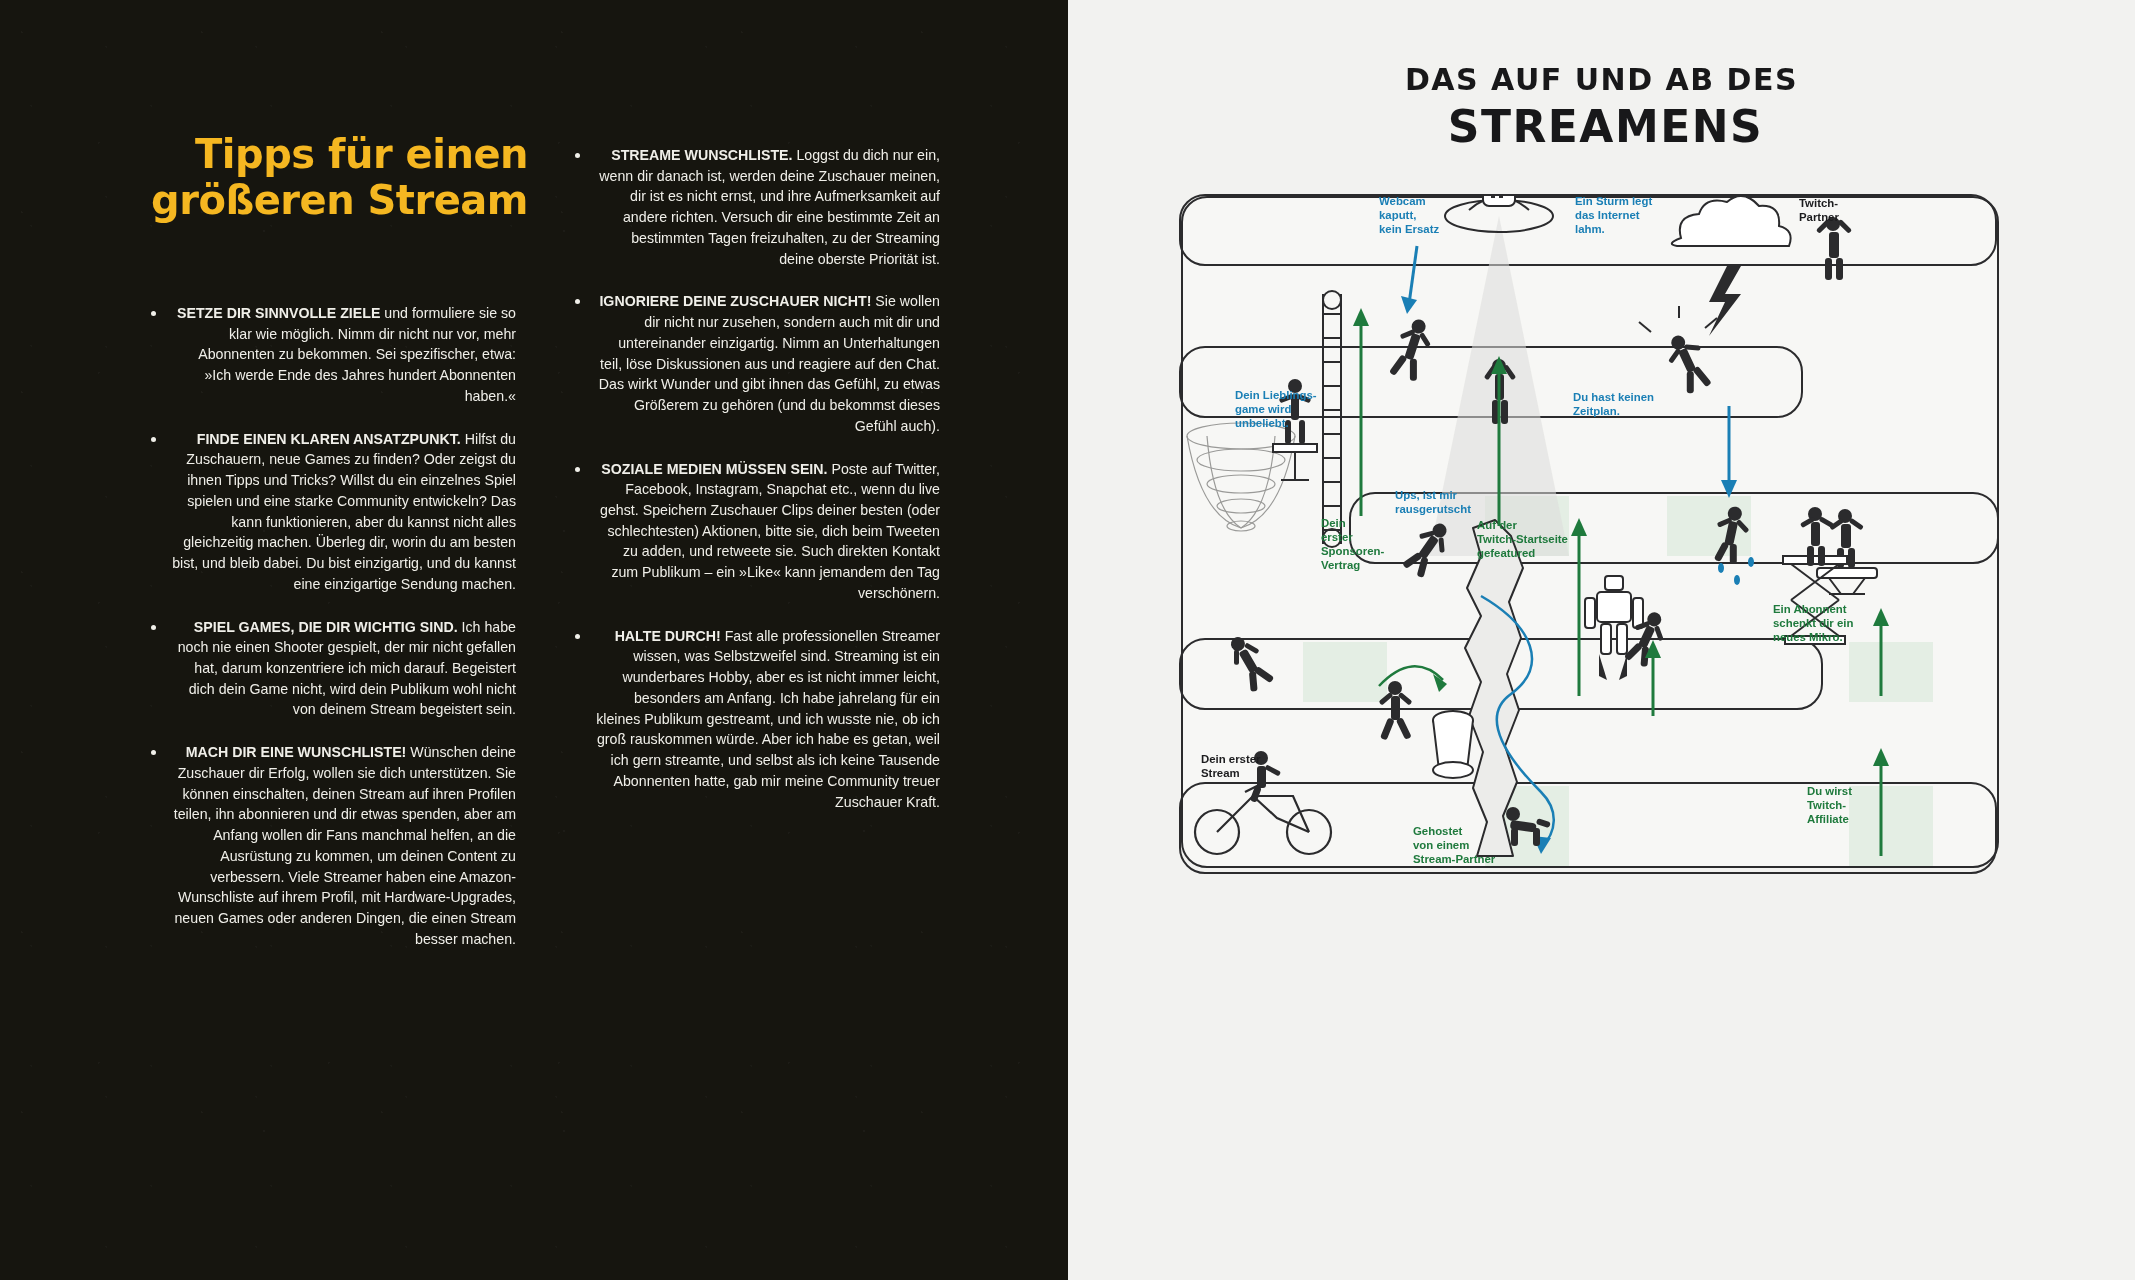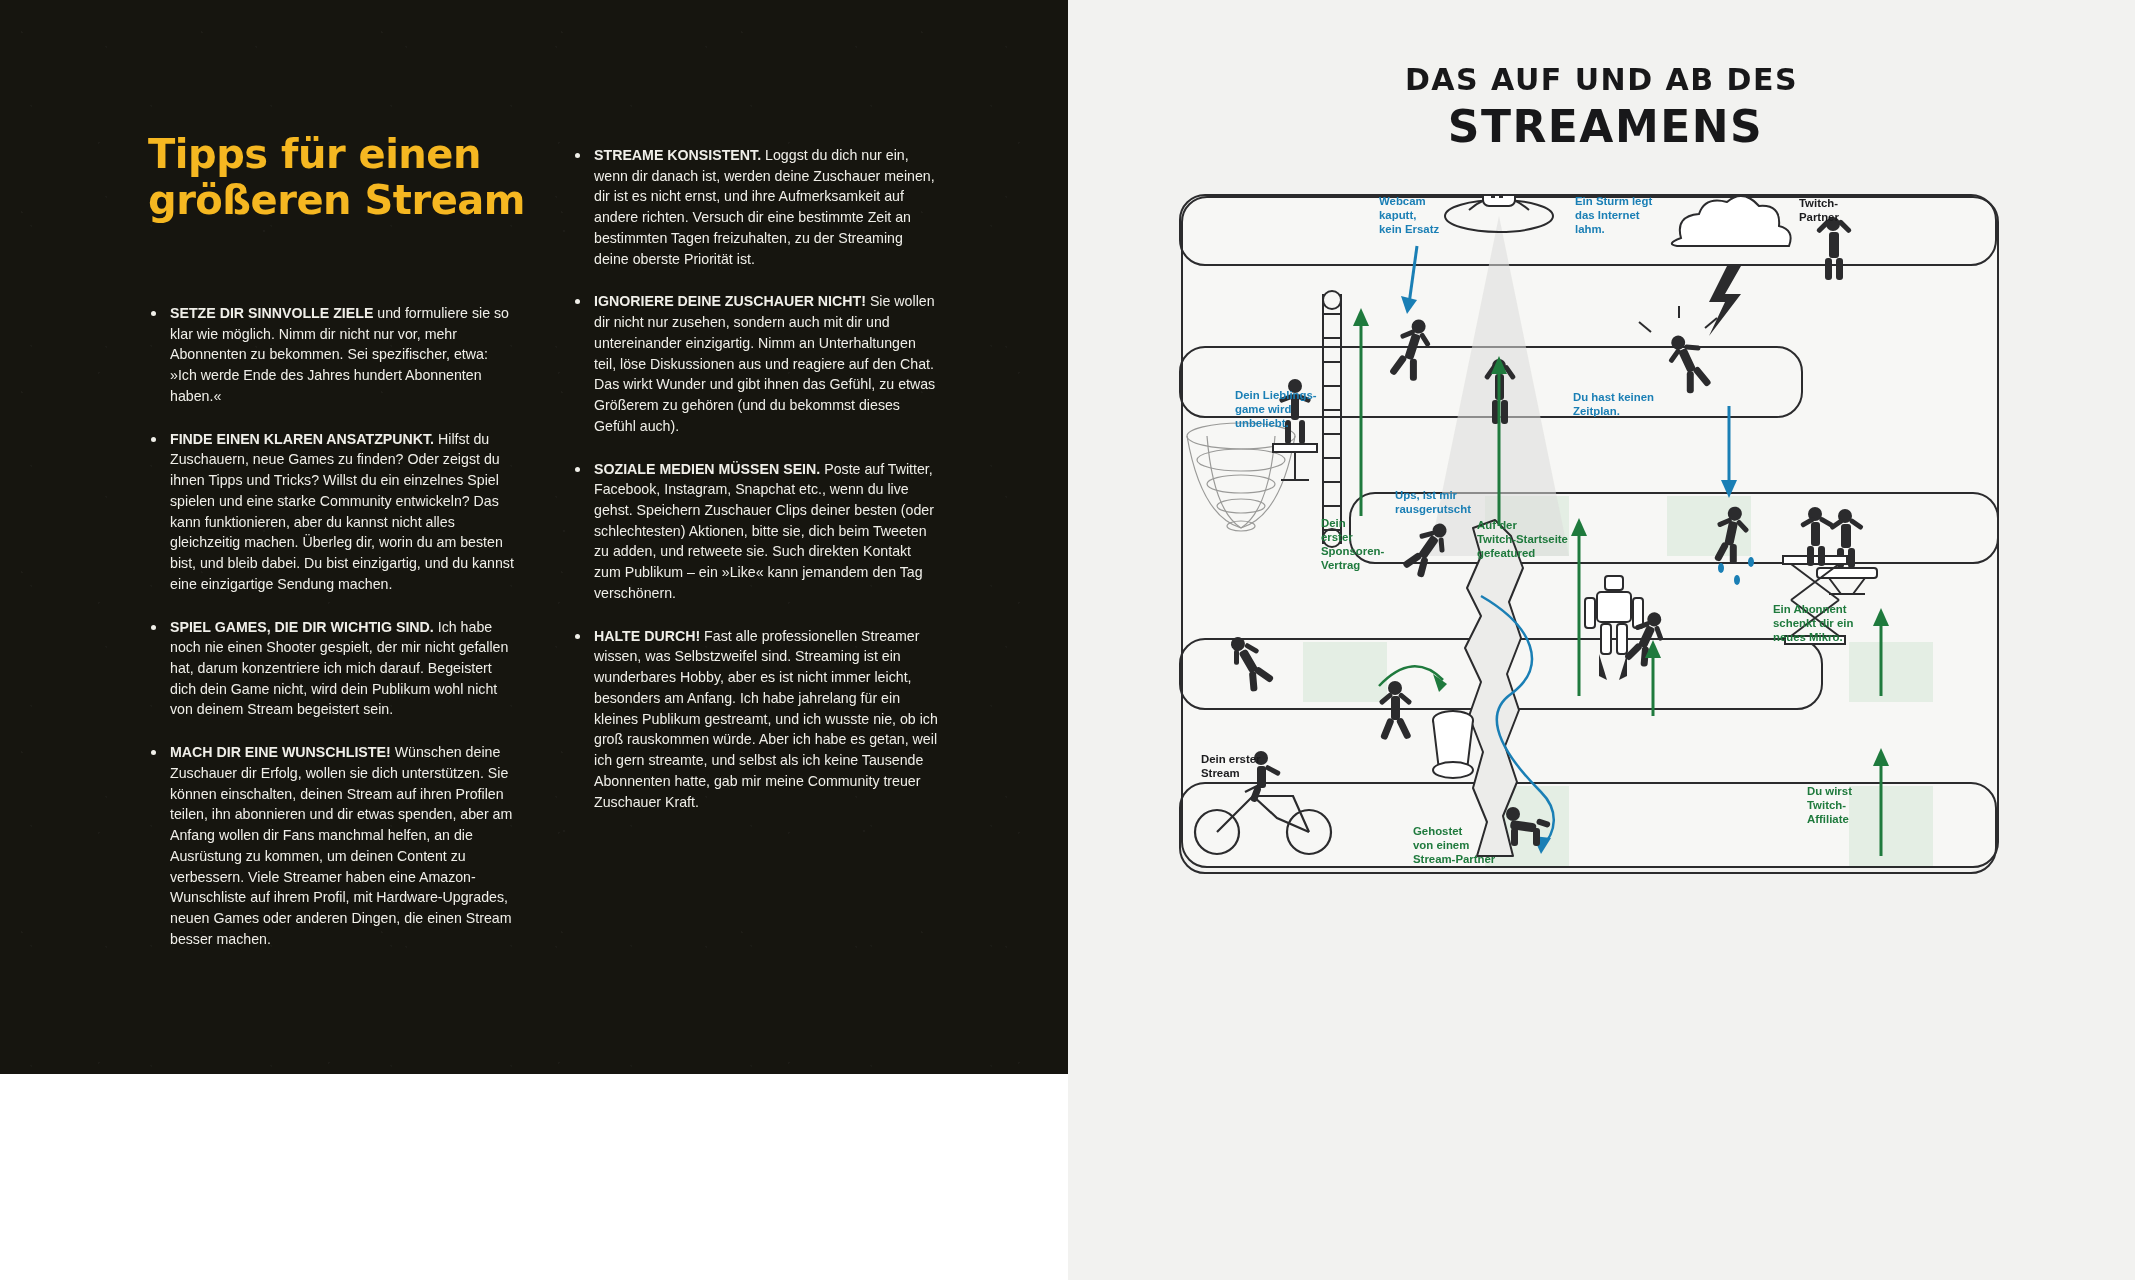--- a/index.html
+++ b/index.html
@@ -7,30 +7,31 @@
     width:2135px;height:1280px;
     background:#fff;
     font-family:"Liberation Sans", sans-serif;
     overflow:hidden;
   }
   .spread{position:relative;width:2135px;height:1280px;display:flex;}
 
   
   .page-left{
     position:relative;
-    width:1068px;height:1074px;
+    width:1068px;height:1280px;
     background:#16150f;
     background-image:
       radial-gradient(circle at 12% 18%, rgba(255,255,255,.035) 0 1px, transparent 1px),
       radial-gradient(circle at 43% 62%, rgba(255,255,255,.03) 0 1px, transparent 1px),
       radial-gradient(circle at 71% 31%, rgba(255,255,255,.028) 0 1px, transparent 1px),
       radial-gradient(circle at 88% 77%, rgba(255,255,255,.03) 0 1px, transparent 1px),
       radial-gradient(circle at 26% 88%, rgba(255,255,255,.025) 0 1px, transparent 1px);
     background-size:180px 180px, 230px 230px, 150px 150px, 300px 300px, 120px 120px;
     overflow:hidden;
+    text-align:right;
   }
   .page-right{
     position:relative;
     width:1067px;height:1280px;
     background:#f2f2f0;
     overflow:hidden;
   }
 
   .headline{
     position:absolute;
@@ -133,21 +134,21 @@
       <ul class="tips">
         <li><span class="lead">SETZE DIR SINNVOLLE ZIELE</span><span> und formuliere sie so klar wie möglich. Nimm dir nicht nur vor, mehr Abonnenten zu bekommen. Sei spezifischer, etwa: »Ich werde Ende des Jahres hundert Abonnenten haben.«</span></li>
         <li><span class="lead">FINDE EINEN KLAREN ANSATZPUNKT.</span><span> Hilfst du Zuschauern, neue Games zu finden? Oder zeigst du ihnen Tipps und Tricks? Willst du ein einzelnes Spiel spielen und eine starke Community entwickeln? Das kann funktionieren, aber du kannst nicht alles gleichzeitig machen. Überleg dir, worin du am besten bist, und bleib dabei. Du bist einzigartig, und du kannst eine einzigartige Sendung machen.</span></li>
         <li><span class="lead">SPIEL GAMES, DIE DIR WICHTIG SIND.</span><span> Ich habe noch nie einen Shooter gespielt, der mir nicht gefallen hat, darum konzentriere ich mich darauf. Begeistert dich dein Game nicht, wird dein Publikum wohl nicht von deinem Stream begeistert sein.</span></li>
         <li><span class="lead">MACH DIR EINE WUNSCHLISTE!</span><span> Wünschen deine Zuschauer dir Erfolg, wollen sie dich unterstützen. Sie können einschalten, deinen Stream auf ihren Profilen teilen, ihn abonnieren und dir etwas spenden, aber am Anfang wollen dir Fans manchmal helfen, an die Ausrüstung zu kommen, um deinen Content zu verbessern. Viele Streamer haben eine Amazon-Wunschliste auf ihrem Profil, mit Hardware-Upgrades, neuen Games oder anderen Dingen, die einen Stream besser machen.</span></li>
       </ul>
     </div>
 
     <div class="col col-2">
       <ul class="tips">
-        <li><span class="lead">STREAME KONSISTENT.</span><span> Loggst du dich nur ein, wenn dir danach ist, werden deine Zuschauer meinen, dir ist es nicht ernst, und ihre Aufmerksamkeit auf andere richten. Versuch dir eine bestimmte Zeit an bestimmten Tagen freizuhalten, zu der Streaming deine oberste Priorität ist.</span></li>
+        <li><span class="lead">STREAME WUNSCHLISTE.</span><span> Loggst du dich nur ein, wenn dir danach ist, werden deine Zuschauer meinen, dir ist es nicht ernst, und ihre Aufmerksamkeit auf andere richten. Versuch dir eine bestimmte Zeit an bestimmten Tagen freizuhalten, zu der Streaming deine oberste Priorität ist.</span></li>
         <li><span class="lead">IGNORIERE DEINE ZUSCHAUER NICHT!</span><span> Sie wollen dir nicht nur zusehen, sondern auch mit dir und untereinander einzigartig. Nimm an Unterhaltungen teil, löse Diskussionen aus und reagiere auf den Chat. Das wirkt Wunder und gibt ihnen das Gefühl, zu etwas Größerem zu gehören (und du bekommst dieses Gefühl auch).</span></li>
         <li><span class="lead">SOZIALE MEDIEN MÜSSEN SEIN.</span><span> Poste auf Twitter, Facebook, Instagram, Snapchat etc., wenn du live gehst. Speichern Zuschauer Clips deiner besten (oder schlechtesten) Aktionen, bitte sie, dich beim Tweeten zu adden, und retweete sie. Such direkten Kontakt zum Publikum – ein »Like« kann jemandem den Tag verschönern.</span></li>
         <li><span class="lead">HALTE DURCH!</span><span> Fast alle professionellen Streamer wissen, was Selbstzweifel sind. Streaming ist ein wunderbares Hobby, aber es ist nicht immer leicht, besonders am Anfang. Ich habe jahrelang für ein kleines Publikum gestreamt, und ich wusste nie, ob ich groß rauskommen würde. Aber ich habe es getan, weil ich gern streamte, und selbst als ich keine Tausende Abonnenten hatte, gab mir meine Community treuer Zuschauer Kraft.</span></li>
       </ul>
     </div>
   </div>
 
   <div class="page-right">
 
     <div class="r-title">

